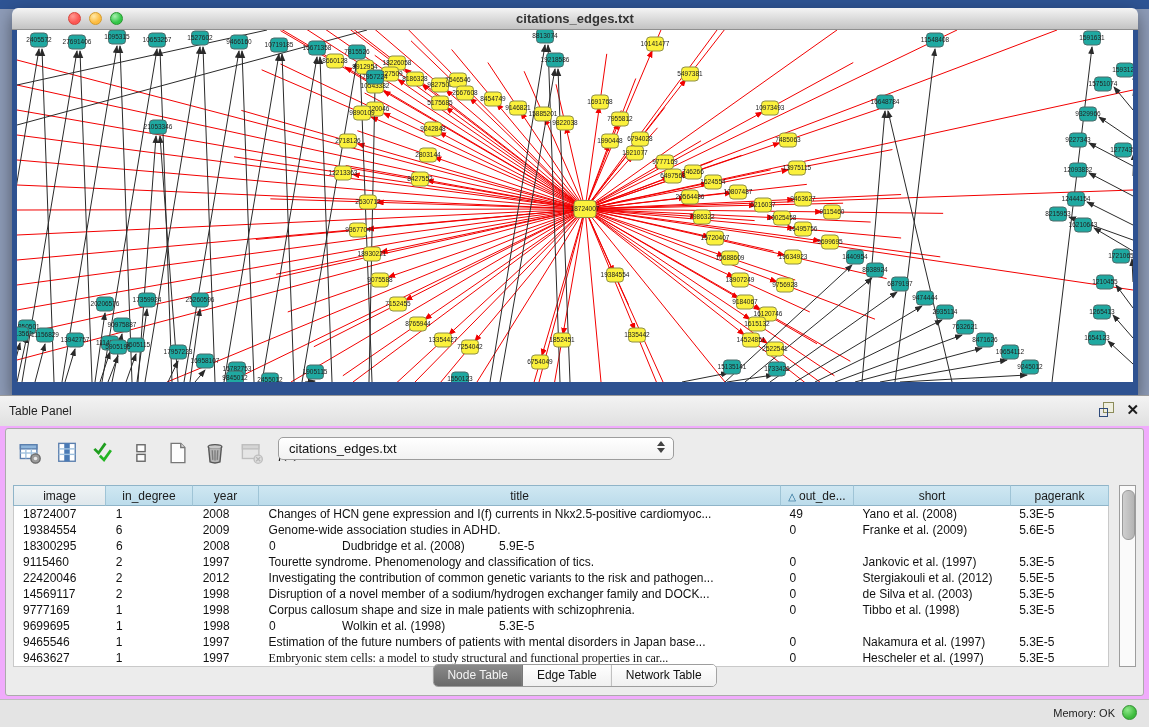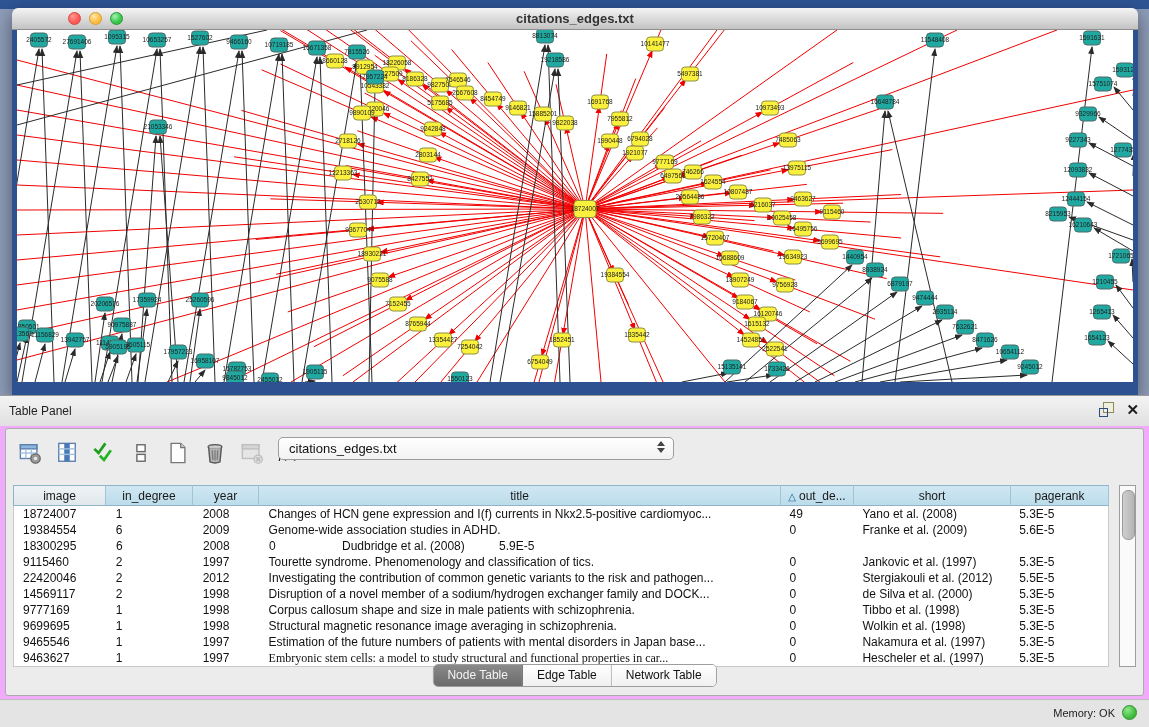--- a/index.html
+++ b/index.html
@@ -1000,37 +1000,36 @@
             <div class="td" style="width: 73px;">0</div>
             <div class="td" style="width: 157px;">Stergiakouli et al. (2012)</div>
             <div class="td" style="width: 98px;">5.5E-5</div>
           </div>
           <div class="tr">
             <div class="td" style="width: 93px;">14569117</div>
             <div class="td" style="width: 87px;">2</div>
             <div class="td" style="width: 66px;">1998</div>
             <div class="td" style="width: 522px;">Disruption of a novel member of a sodium/hydrogen exchanger family and DOCK...</div>
             <div class="td" style="width: 73px;">0</div>
-            <div class="td" style="width: 157px;">de Silva et al. (2000)</div>
+            <div class="td" style="width: 157px;">de Silva et al. (2003)</div>
             <div class="td" style="width: 98px;">5.3E-5</div>
           </div>
           <div class="tr">
             <div class="td" style="width: 93px;">9777169</div>
             <div class="td" style="width: 87px;">1</div>
             <div class="td" style="width: 66px;">1998</div>
             <div class="td" style="width: 522px;">Corpus callosum shape and size in male patients with schizophrenia.</div>
             <div class="td" style="width: 73px;">0</div>
             <div class="td" style="width: 157px;">Tibbo et al. (1998)</div>
             <div class="td" style="width: 98px;">5.3E-5</div>
           </div>
           <div class="tr">
             <div class="td" style="width: 93px;">9699695</div>
             <div class="td" style="width: 87px;">1</div>
             <div class="td" style="width: 66px;">1998</div>
-            <div class="td" style="width: 522px;">Structural magnetic resonance image averaging in schizophrenia.</div>
             <div class="td" style="width: 73px;">0</div>
             <div class="td" style="width: 157px;">Wolkin et al. (1998)</div>
             <div class="td" style="width: 98px;">5.3E-5</div>
           </div>
           <div class="tr">
             <div class="td" style="width: 93px;">9465546</div>
             <div class="td" style="width: 87px;">1</div>
             <div class="td" style="width: 66px;">1997</div>
             <div class="td" style="width: 522px;">Estimation of the future numbers of patients with mental disorders in Japan base...</div>
             <div class="td" style="width: 73px;">0</div>

